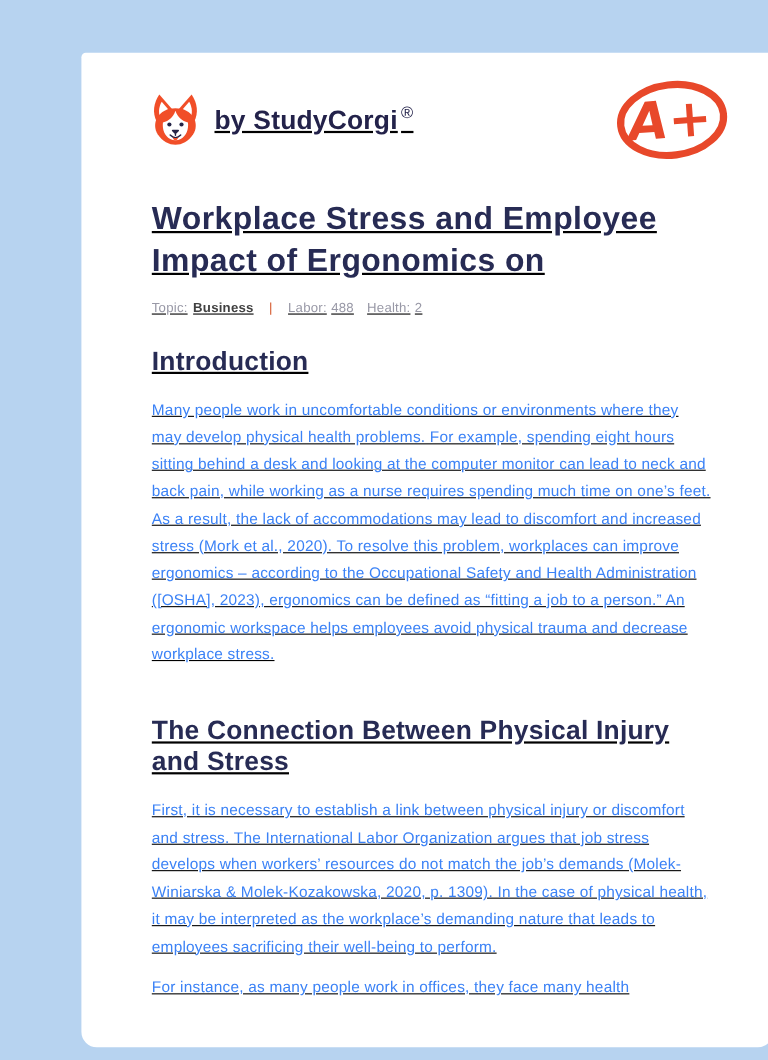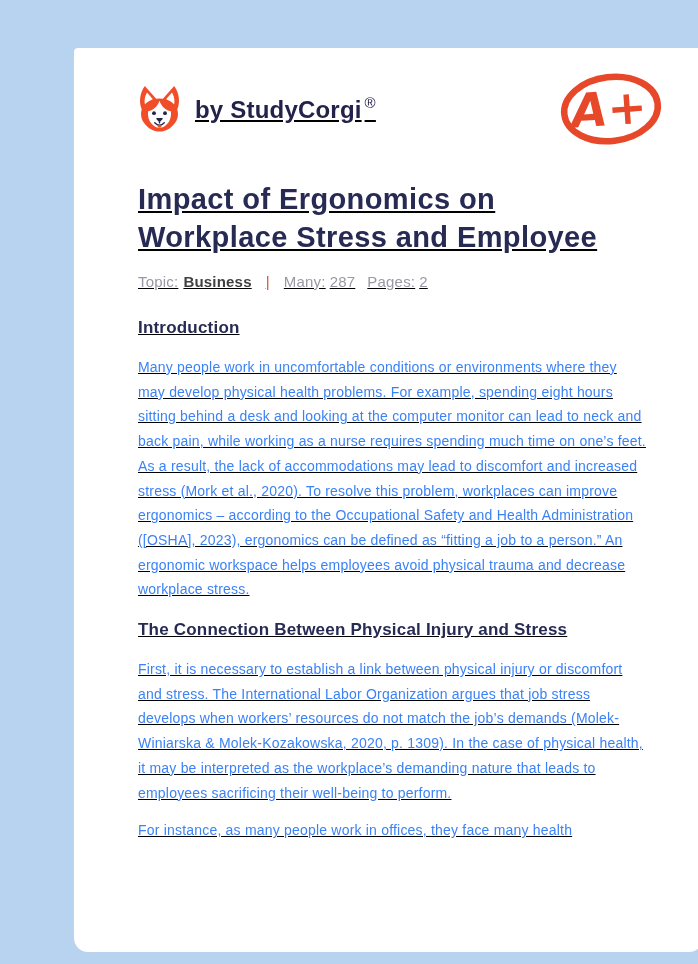--- a/index.html
+++ b/index.html
@@ -50,44 +50,44 @@
     margin-top: 32px;
     font-size: 29px;
     line-height: 38px;
     font-weight: 700;
     color: #272b54;
     letter-spacing: 0.4px;
   }
   h1.doc-title span { display: block; }
   .meta-row {
     margin-top: 17px;
-    font-size: 15px;
+    font-size: 12px;
     color: #9898a6;
     letter-spacing: 0.2px;
     display: flex;
     align-items: center;
   }
   .meta-row .topic-value {
     color: #404040;
     font-weight: 700;
     margin-left: 5px;
   }
   .meta-row .divider { color: #d4572c; margin: 0 14px; }
   .meta-row .metric { margin-right: 12px; }
   .meta-row .metric b { font-weight: 400; margin-left: 4px; }
 
   
   h2.section-heading {
-    font-size: 17px;
+    font-size: 24px;
     font-weight: 700;
     color: #272b54;
     letter-spacing: 0.2px;
     margin-top: 28px;
   }
-  h2.section-heading.second { margin-top: 18px; }
+  h2.section-heading.second { margin-top: 44px; }
   p.body-par {
     margin-top: 17px;
     font-size: 14px;
     line-height: 24.7px;
     color: #3b82f6;
     letter-spacing: 0.2px;
     max-width: 510px;
   }
   p.body-par + p.body-par { margin-top: 13px; }
 </style>
@@ -115,30 +115,30 @@
     </div>
 
     <svg class="stamp" viewBox="0 0 106 78" aria-hidden="true">
       <ellipse cx="53" cy="39" rx="47" ry="32" fill="none" stroke="#e8482a" stroke-width="6.5" stroke-linecap="round" transform="rotate(-7 53 39)"></ellipse>
       <text x="51" y="55" text-anchor="middle" font-size="47" font-weight="bold" font-style="italic" font-family="'DejaVu Sans', sans-serif" fill="#e8482a" transform="rotate(-4 53 39)">A+</text>
     </svg>
   </header>
 
   <div class="card-inner">
     <h1 class="doc-title">
+      <span>Workplace Stress and Employee</span>
       <span>Impact of Ergonomics on</span>
-      <span>Workplace Stress and Employee</span>
     </h1>
 
     <div class="meta-row">
       <span>Topic:</span>
       <span class="topic-value">Business</span>
       <span class="divider">|</span>
-      <span class="metric"><span>Many:</span><b>287</b></span>
-      <span class="metric"><span>Pages:</span><b>2</b></span>
+      <span class="metric"><span>Labor:</span><b>488</b></span>
+      <span class="metric"><span>Health:</span><b>2</b></span>
     </div>
 
     <h2 class="section-heading">Introduction</h2>
     <p class="body-par">Many people work in uncomfortable conditions or environments where they may develop physical health problems. For example, spending eight hours sitting behind a desk and looking at the computer monitor can lead to neck and back pain, while working as a nurse requires spending much time on one’s feet. As a result, the lack of accommodations may lead to discomfort and increased stress (Mork et al., 2020). To resolve this problem, workplaces can improve ergonomics – according to the Occupational Safety and Health Administration ([OSHA], 2023), ergonomics can be defined as “fitting a job to a person.” An ergonomic workspace helps employees avoid physical trauma and decrease workplace stress.</p>
 
     <h2 class="section-heading second">The Connection Between Physical Injury and Stress</h2>
     <p class="body-par">First, it is necessary to establish a link between physical injury or discomfort and stress. The International Labor Organization argues that job stress develops when workers’ resources do not match the job’s demands (Molek-Winiarska &amp; Molek-Kozakowska, 2020, p. 1309). In the case of physical health, it may be interpreted as the workplace’s demanding nature that leads to employees sacrificing their well-being to perform.</p>
     <p class="body-par">For instance, as many people work in offices, they face many health</p>
   </div>
 

